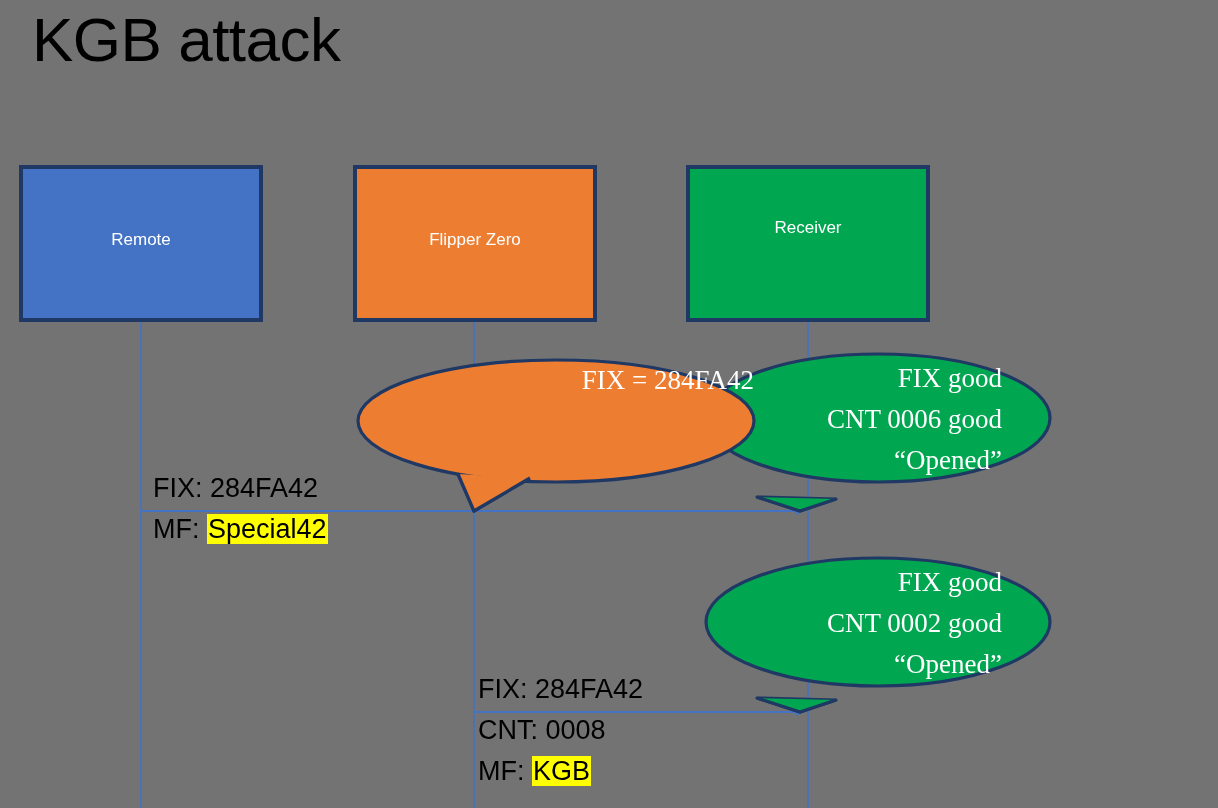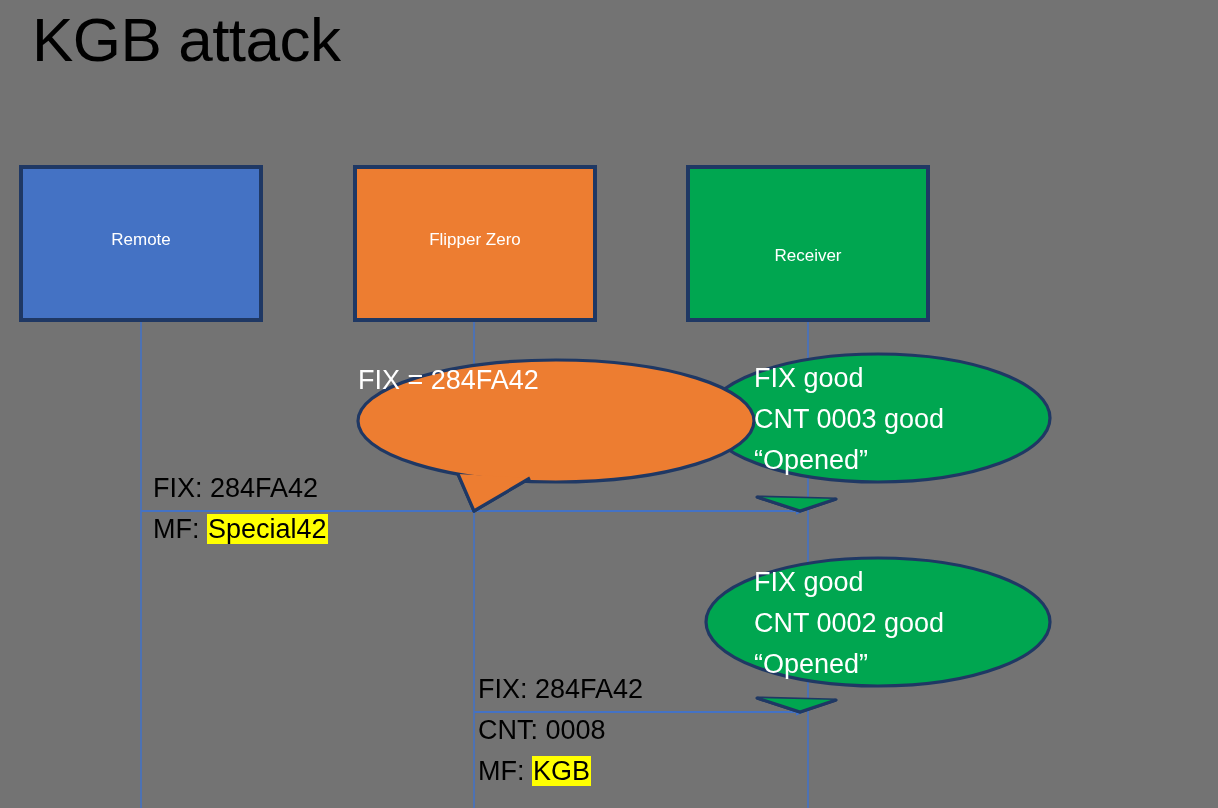--- a/index.html
+++ b/index.html
@@ -42,23 +42,24 @@
     font-size: 17px;
     text-align: center;
     white-space: nowrap;
     pointer-events: none;
   }
   .callout-text {
     position: absolute;
     color: #ffffff;
     font-size: 27px;
     line-height: 41px;
-    text-align: left;
+    text-align: right;
     white-space: nowrap;
     pointer-events: none;
+    font-family: Liberation Serif, serif;
   }
   .msg-block {
     position: absolute;
     color: #000000;
     font-size: 27px;
     line-height: 41px;
     white-space: nowrap;
   }
   .msg-line {
     display: block;
@@ -108,29 +109,29 @@
       <path d="M757,698 L800,712 L836,700 Z" fill="#00A650" stroke="#1F3864" stroke-width="3.2" stroke-linejoin="round"></path>
       <ellipse cx="878" cy="622" rx="172" ry="64" fill="#00A650" stroke="#1F3864" stroke-width="3.2"></ellipse>
       <path d="M757,698 L800,712 L836,700" fill="#00A650" stroke="#1F3864" stroke-width="3.2" stroke-linejoin="round"></path>
     </g>
   </svg>
 
   <div class="page-title">KGB attack</div>
 
   <div class="actor-label" style="left:21px; top:230px; width:240px;">Remote</div>
   <div class="actor-label" style="left:355px; top:230px; width:240px;">Flipper Zero</div>
-  <div class="actor-label" style="left:688px; top:246px; width:240px;">Receiver</div>
+  <div class="actor-label" style="left:688px; top:218px; width:240px;">Receiver</div>
 
   <div class="callout-text" style="left:358px; top:360px; width:396px;">
     <span class="msg-line">FIX = 284FA42</span>
   </div>
 
   <div class="callout-text" style="left:754px; top:358px; width:248px;">
     <span class="msg-line">FIX good</span>
-    <span class="msg-line">CNT 0003 good</span>
+    <span class="msg-line">CNT 0006 good</span>
     <span class="msg-line">“Opened”</span>
   </div>
 
   <div class="callout-text" style="left:754px; top:562px; width:248px;">
     <span class="msg-line">FIX good</span>
     <span class="msg-line">CNT 0002 good</span>
     <span class="msg-line">“Opened”</span>
   </div>
 
   <div class="msg-block" style="left:153px; top:468px;">

